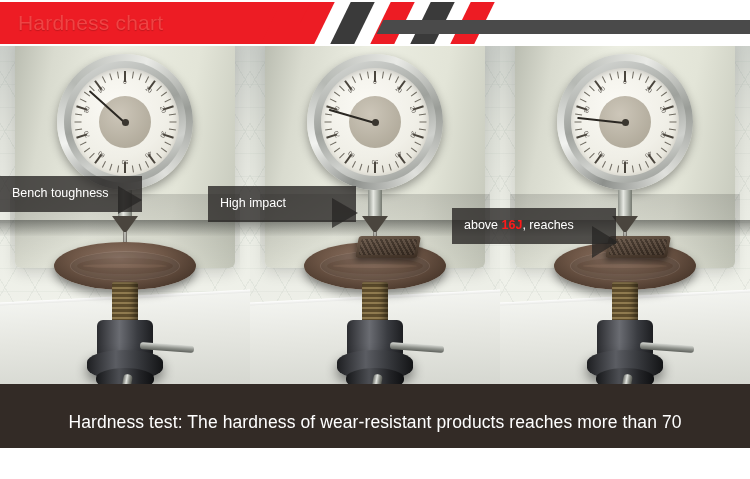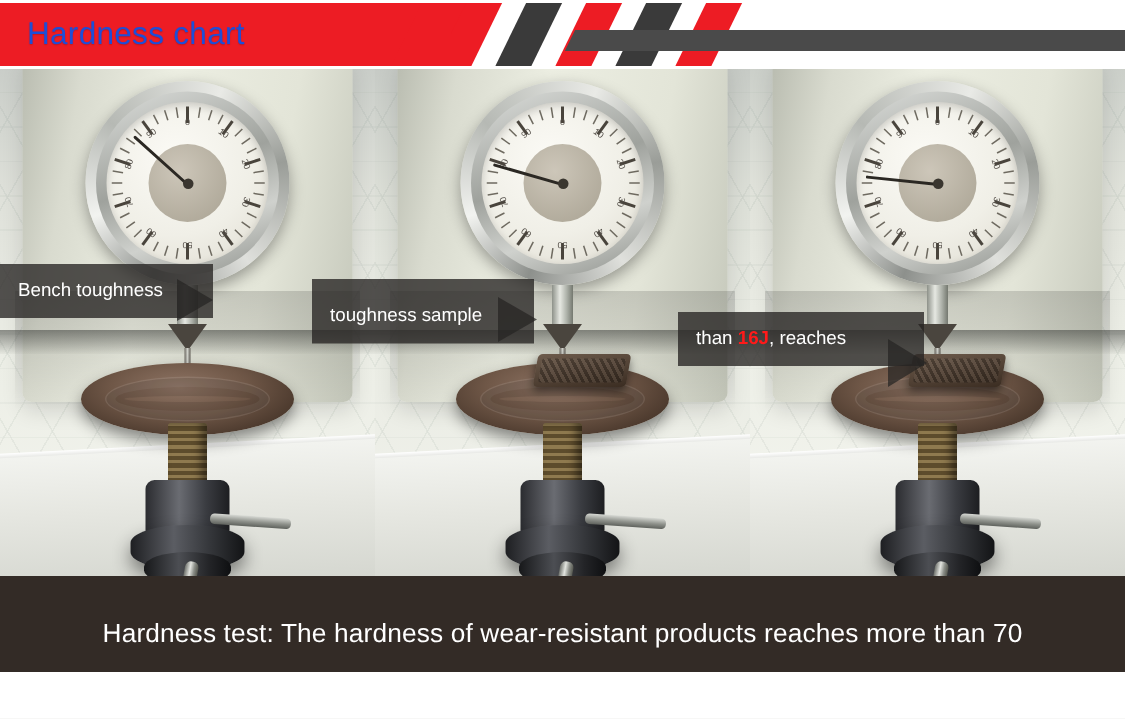--- a/index.html
+++ b/index.html
@@ -97,21 +97,21 @@
   .handleR{position:absolute;left:56%;top:300px;width:54px;height:7px;border-radius:3px;
          background:linear-gradient(180deg,#d7d9d4,#8e918b 55%,#5f625d);transform:rotate(4deg);}
   .handleD{position:absolute;left:48%;top:330px;width:9px;height:46px;border-radius:4px;
          background:linear-gradient(90deg,#6c6f6a,#e2e4df 40%,#8b8e88 70%,#55574f);transform:rotate(10deg);}
 
   
   .banner{position:absolute;left:0;top:0;width:750px;height:46px;background:#ffffff;overflow:hidden;}
   .redblock{position:absolute;left:0;top:2px;width:292px;height:42px;background:#ed1c24;}
   .redblock::after{content:"";position:absolute;right:-21px;top:0;width:42px;height:100%;
         background:#ed1c24;transform:skewX(-26deg);}
-  .title{position:absolute;left:18px;top:8px;font-size:21px;color:#1d4ed8;letter-spacing:.2px;
+  .title{position:absolute;left:18px;top:8px;font-size:21px;color:#ef4444;letter-spacing:.2px;
          font-weight:400;line-height:30px;text-shadow:0 1px 1px rgba(0,0,0,.18);}
   .stripes{position:absolute;left:300px;top:2px;width:210px;height:42px;overflow:hidden;}
   .stripes i{position:absolute;top:-6px;width:24px;height:56px;transform:skewX(-26deg);}
   .bar{position:absolute;left:392px;top:20px;width:358px;height:14px;background:#4a4a4a;}
   .barcut{position:absolute;left:380px;top:20px;width:26px;height:14px;background:#4a4a4a;transform:skewX(-26deg);}
 
   
   .callout{position:absolute;background:rgba(38,36,34,.78);color:#ffffff;
            font-size:12.5px;line-height:17px;padding:9px 12px 10px 12px;}
   .callout .red{color:#ff1a1a;font-weight:700;}
@@ -401,25 +401,25 @@
     <div class="barcut"></div>
     <div class="bar"></div>
   </div>
 
   <div class="callout" id="c1">
     <div>Bench toughness</div>
   </div>
   <div class="ptr" id="p1"></div>
 
   <div class="callout" id="c2">
-    <div style="margin-top:7px">toughness sample</div>
+    <div>High impact</div>
   </div>
   <div class="ptr" id="p2"></div>
 
   <div class="callout" id="c3">
-    <div><span>than </span><span class="red">16J</span><span>, reaches</span></div>
+    <div><span>above </span><span class="red">16J</span><span>, reaches</span></div>
   </div>
   <div class="ptr" id="p3"></div>
 
   <div class="caption"></div>
   <div class="captiontext">Hardness test: The hardness of wear-resistant products reaches more than 70</div>
   <div class="bottomwhite"></div>
 </div>
 
 </body></html>

